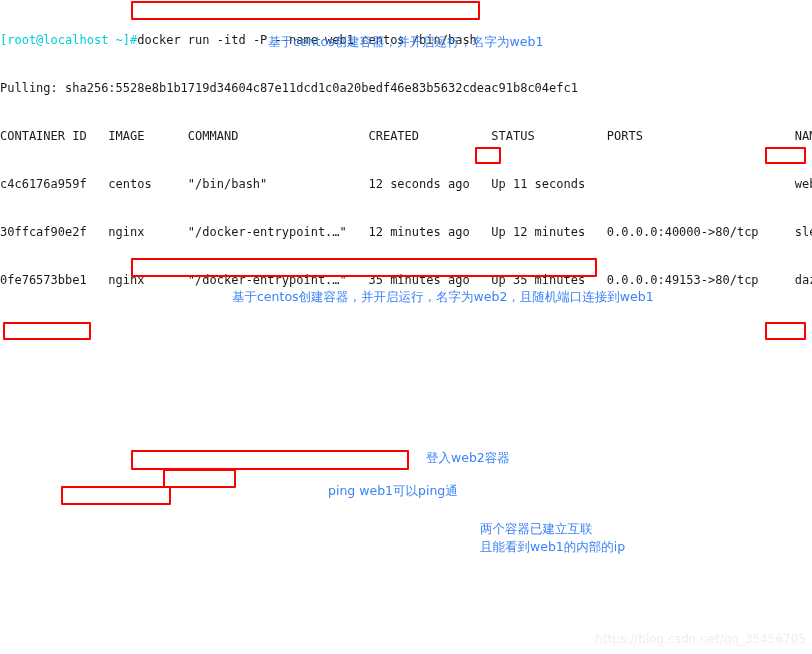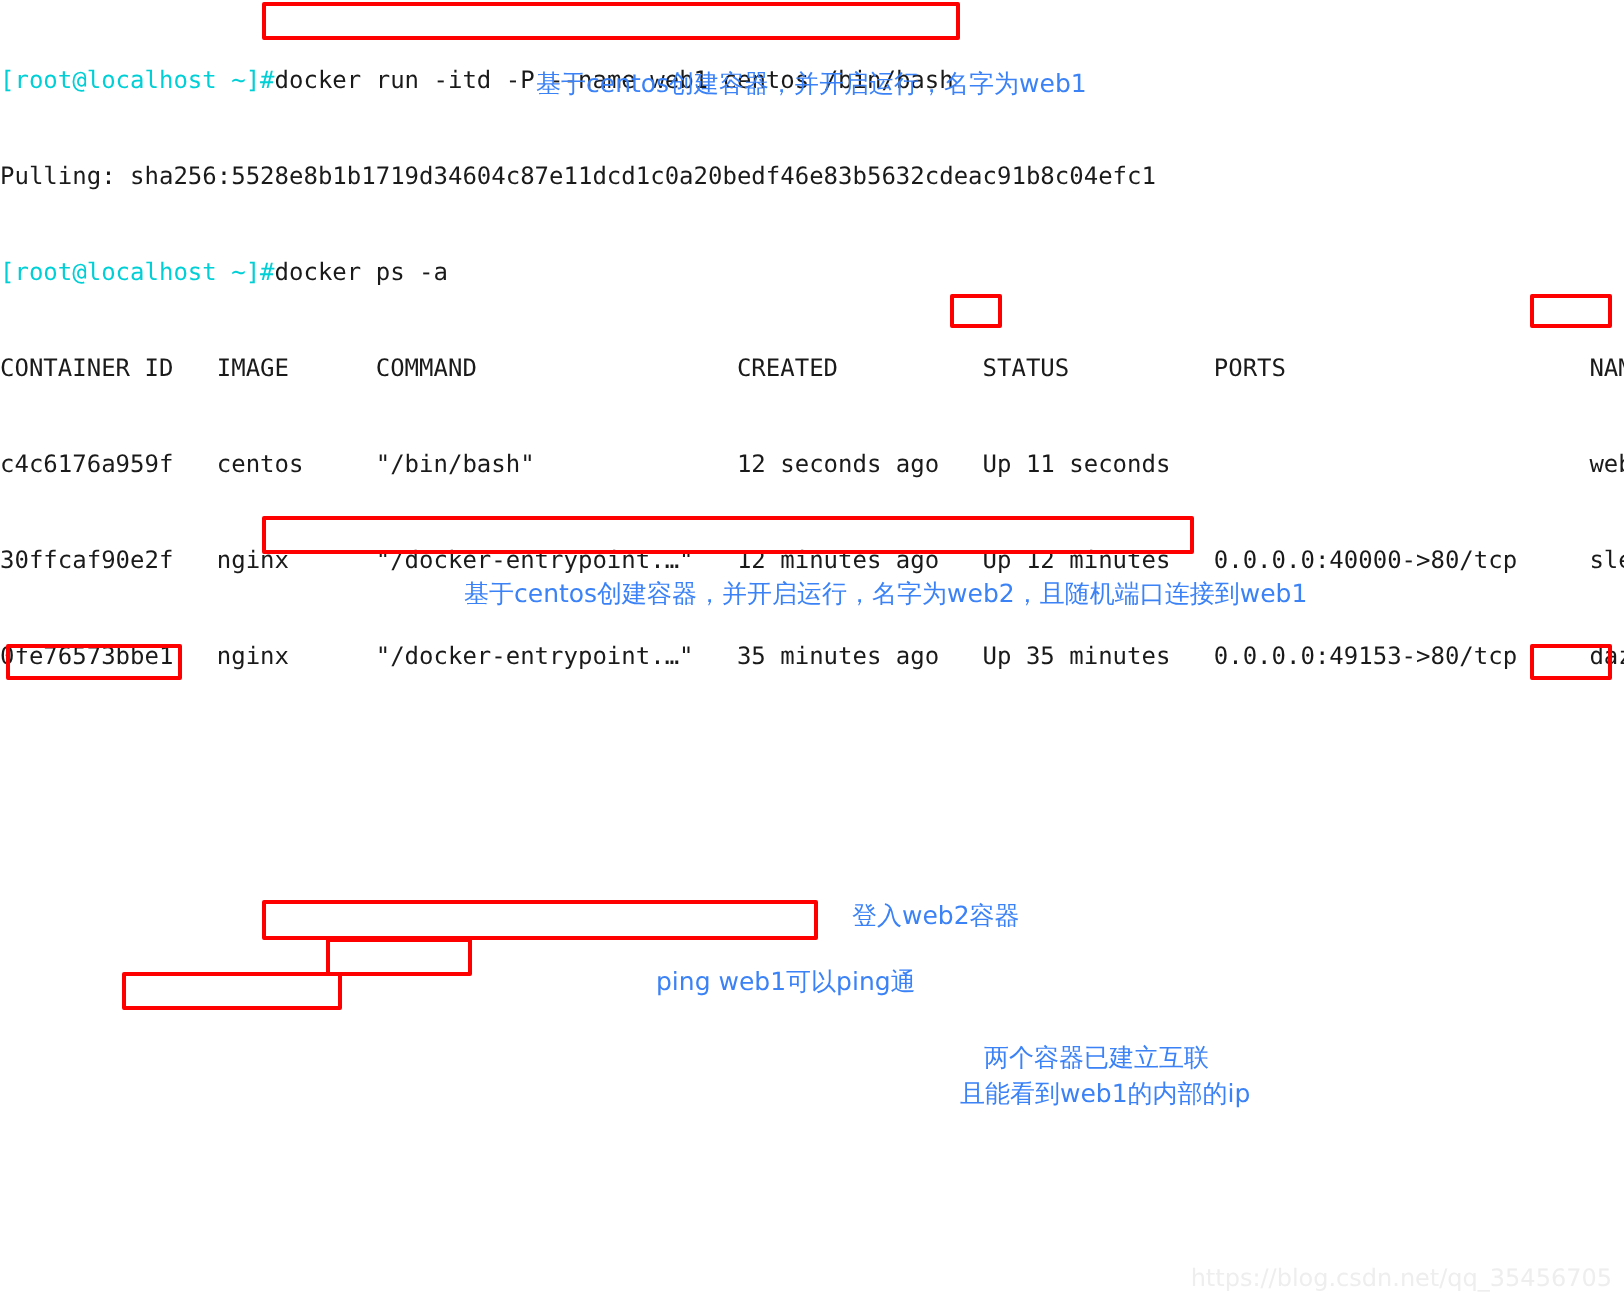--- a/index.html
+++ b/index.html
@@ -55,21 +55,20 @@
     font-size: 12px;
     white-space: pre;
   }
 </style>
 </head>
 <body>
 
 <div id="term">
   <div class="line"><span class="prompt">[root@localhost ~]#</span><span>docker run -itd -P --name web1 centos /bin/bash</span></div>
   <div class="line"><span>Pulling: sha256:5528e8b1b1719d34604c87e11dcd1c0a20bedf46e83b5632cdeac91b8c04efc1</span></div>
-  <div class="line"><span class="prompt">[root@localhost ~]#</span><span>docker ps -a</span></div>
   <div class="line"><span>CONTAINER ID   IMAGE      COMMAND                  CREATED          STATUS          PORTS                     NAMES</span></div>
   <div class="line"><span>c4c6176a959f   centos     "/bin/bash"              12 seconds ago   Up 11 seconds                             web1</span></div>
   <div class="line"><span>30ffcaf90e2f   nginx      "/docker-entrypoint.…"   12 minutes ago   Up 12 minutes   0.0.0.0:40000-&gt;80/tcp     sleep</span></div>
   <div class="line"><span>0fe76573bbe1   nginx      "/docker-entrypoint.…"   35 minutes ago   Up 35 minutes   0.0.0.0:49153-&gt;80/tcp     dazzl</span></div>
   
   
   
   
   
   
@@ -103,16 +102,16 @@
 <div class="box" style="left:3px; top:322px; width:88px; height:18px;"></div>
 <div class="box" style="left:765px; top:322px; width:41px; height:18px;"></div>
 <div class="box" style="left:131px; top:450px; width:278px; height:20px;"></div>
 <div class="box" style="left:163px; top:469px; width:73px; height:19px;"></div>
 <div class="box" style="left:61px; top:486px; width:110px; height:19px;"></div>
 
 <div class="note" style="left:268px; top:34px;">基于centos创建容器，并开启运行，名字为web1</div>
 <div class="note" style="left:232px; top:289px;">基于centos创建容器，并开启运行，名字为web2，且随机端口连接到web1</div>
 <div class="note" style="left:426px; top:450px;">登入web2容器</div>
 <div class="note" style="left:328px; top:483px;">ping web1可以ping通</div>
-<div class="note" style="left:492px; top:521px;">两个容器已建立互联</div>
+<div class="note" style="left:480px; top:521px;">两个容器已建立互联</div>
 <div class="note" style="left:480px; top:539px;">且能看到web1的内部的ip</div>
 
 <div class="watermark">https://blog.csdn.net/qq_35456705</div>
 
 </body></html>

